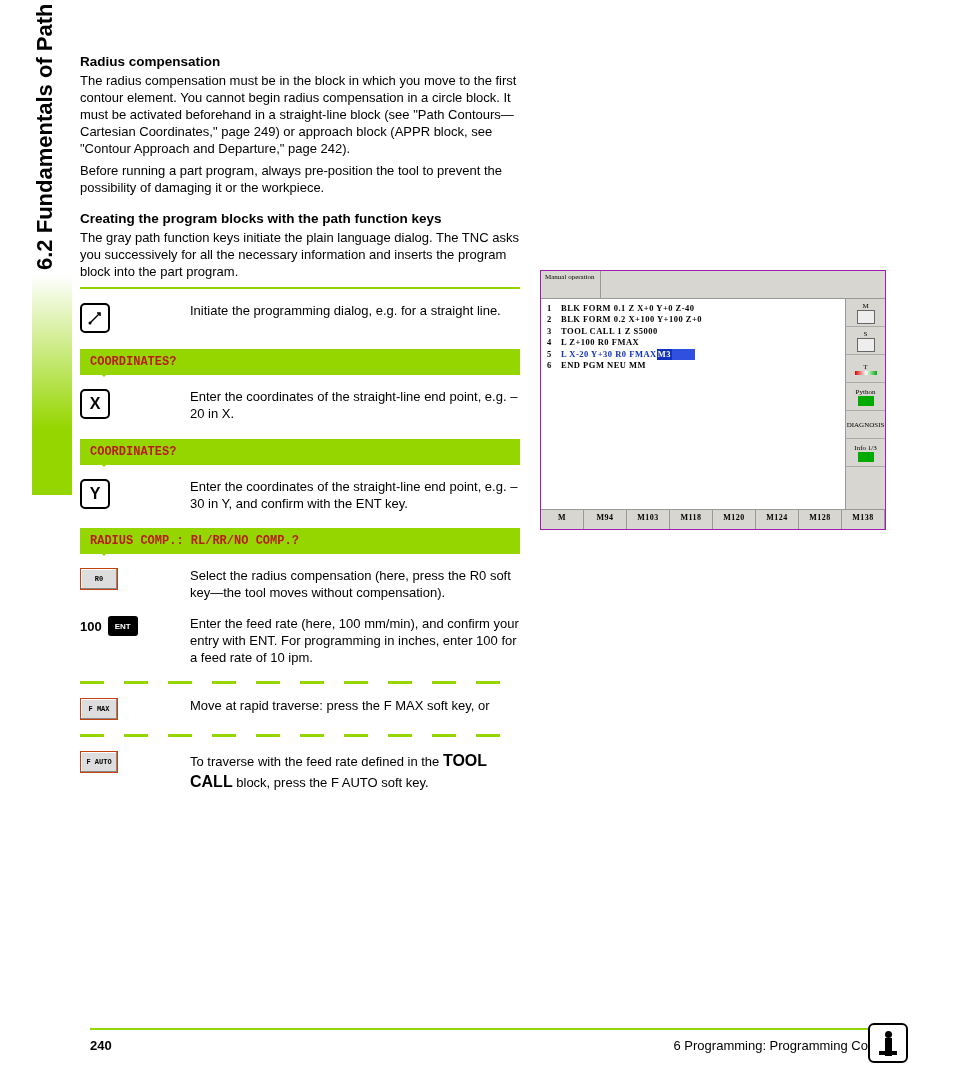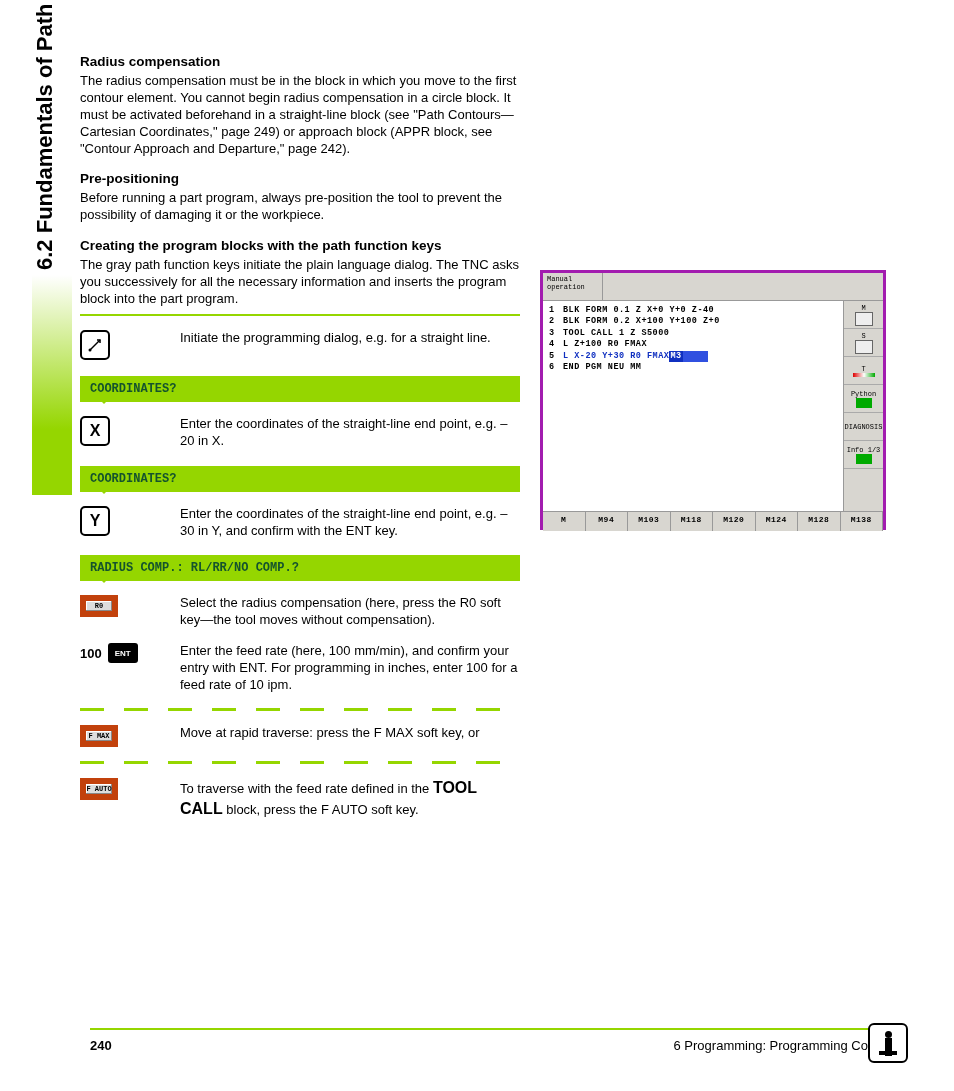--- a/index.html
+++ b/index.html
@@ -31,52 +31,52 @@
     height: 220px;
     background: linear-gradient(to bottom, rgba(255,255,255,0), #95d600 70%);
     z-index: -1;
   }
   .main { width: 440px; }
   .h3 { font-weight: bold; font-size: 13.5px; margin-top: 14px; margin-bottom: 4px; }
   .p { font-size: 13px; line-height: 1.3; margin-bottom: 6px; }
   .hr-green { height: 2px; background: #95d600; margin-top: 4px; }
   .prompt-bar {
     background: #95d600;
-    color: #14532d;
+    color: #b91c1c;
     font-family: "Courier New", monospace;
     font-size: 12px;
     font-weight: bold;
     padding: 6px 10px;
     margin-top: 16px;
     position: relative;
   }
   .prompt-bar::after {
     content: '';
     position: absolute;
     left: 18px;
     bottom: -8px;
     border: 6px solid transparent;
     border-top-color: #95d600;
   }
-  .row { display: flex; align-items: flex-start; margin-top: 14px; gap: 14px; }
+  .row { display: flex; align-items: flex-start; margin-top: 14px; gap: 24px; }
   .keycol { width: 86px; display: flex; align-items: center; gap: 6px; flex-shrink: 0; }
   .desc { flex: 1; font-size: 13px; line-height: 1.3; }
   .key {
     width: 30px; height: 30px;
     border: 2px solid #000;
     border-radius: 5px;
     display: flex; align-items: center; justify-content: center;
     font-weight: bold;
     font-size: 16px;
     background: #fff;
   }
   .key.line svg { width: 16px; height: 16px; }
   .softkey {
     width: 38px; height: 22px;
-    border: 6px solid #c2410c;
+    border: 1px solid #c2410c;
     background: #ddd;
     font-family: "Courier New", monospace;
     font-size: 7px;
     font-weight: bold;
     display: flex; align-items: center; justify-content: center;
     box-shadow: inset -1px -1px 0 #888, inset 1px 1px 0 #fff;
   }
   .ent {
     width: 30px; height: 20px;
     background: #000;
@@ -92,23 +92,23 @@
     height: 3px;
     background-image: repeating-linear-gradient(to right, #95d600 0, #95d600 24px, transparent 24px, transparent 44px);
   }
   .mono-b { font-family: Liberation Sans, sans-serif; font-weight: bold; font-size: 16px; }
 
   
   .screen {
     position: absolute;
     left: 540px; top: 270px;
     width: 346px; height: 260px;
-    border: 3px solid #a21caf;
+    border: 1px solid #a21caf;
     background: #d8d6d0;
-    font-family: Liberation Mono, monospace;
+    font-family: Liberation Serif, serif;
     font-size: 9px;
   }
   .screen-top { display: flex; height: 28px; border-bottom: 1px solid #999; }
   .screen-top .mode { width: 60px; padding: 2px 4px; font-size: 7px; border-right: 1px solid #999; background: #d8d6d0; }
   .screen-top .title { flex: 1; padding: 2px 6px; }
   .screen-top .title .t1 { font-weight: bold; letter-spacing: 1px; font-size: 9px; }
   .screen-top .title .t2 { color: #1030c0; font-weight: bold; letter-spacing: 1px; font-size: 9px; }
   .screen-body { display: flex; height: 210px; }
   .screen-code { flex: 1; background: #fff; padding: 4px 6px; line-height: 1.35; font-weight: bold; letter-spacing: 0.5px; font-size: 8.5px; }
   .screen-code .ln { display: flex; }
@@ -151,21 +151,20 @@
 </head>
 <body>
 
 <div class="side-gradient"></div>
 <div class="side-title">6.2 Fundamentals of Path Functions</div>
 
 <div class="main">
   <div class="h3">Radius compensation</div>
   <div class="p">The radius compensation must be in the block in which you move to the first contour element. You cannot begin radius compensation in a circle block. It must be activated beforehand in a straight-line block (see "Path Contours—Cartesian Coordinates," page 249) or approach block (APPR block, see "Contour Approach and Departure," page 242).</div>
 
-  <div class="h3">Pre-positioning</div>
   <div class="p">Before running a part program, always pre-position the tool to prevent the possibility of damaging it or the workpiece.</div>
 
   <div class="h3">Creating the program blocks with the path function keys</div>
   <div class="p">The gray path function keys initiate the plain language dialog. The TNC asks you successively for all the necessary information and inserts the program block into the part program.</div>
   <div class="hr-green"></div>
 
   <div class="row">
     <div class="keycol">
       <div class="key line">
         <svg viewBox="0 0 16 16">

